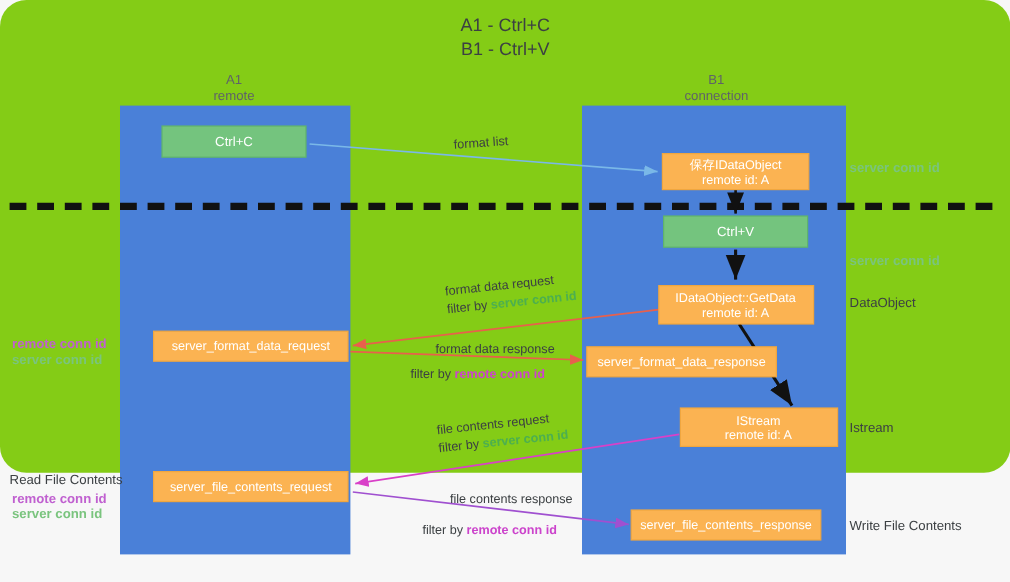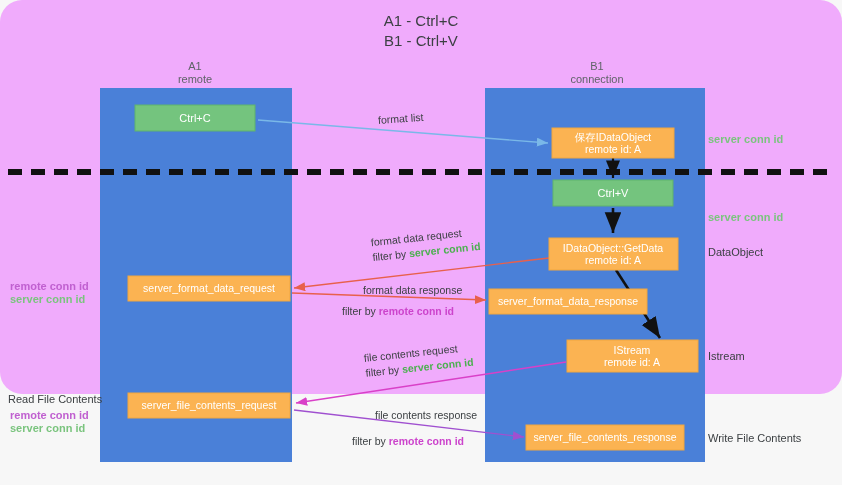--- a/index.html
+++ b/index.html
@@ -11,21 +11,21 @@
     width: 842px;
     height: 485px;
     font-family: "Liberation Sans", sans-serif;
     overflow: hidden;
     position: relative;
   }
   #stage {
     position: relative;
     width: 842px;
     height: 394px;
-    background: #f0abfc;
+    background: #84cc16;
     border-radius: 22px;
   }
   svg.layer {
     position: absolute;
     left: 0;
     top: 0;
     width: 842px;
     height: 485px;
   }
   .title-line {

